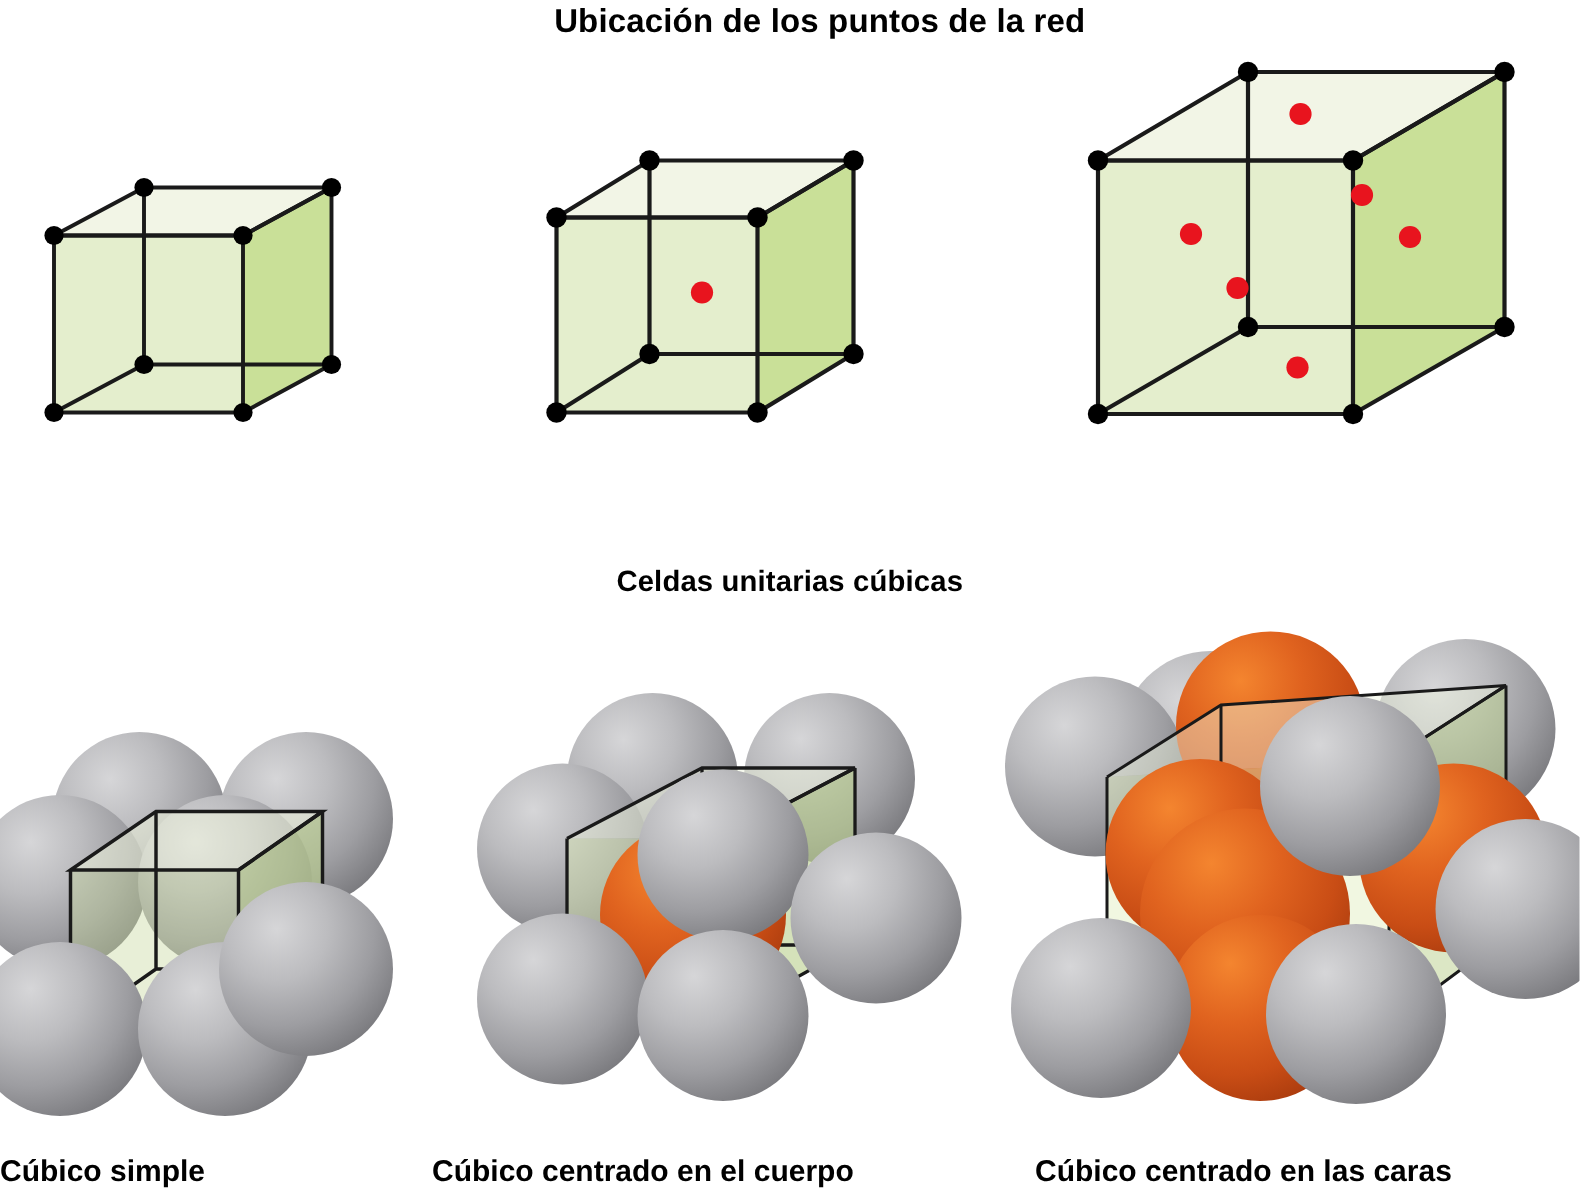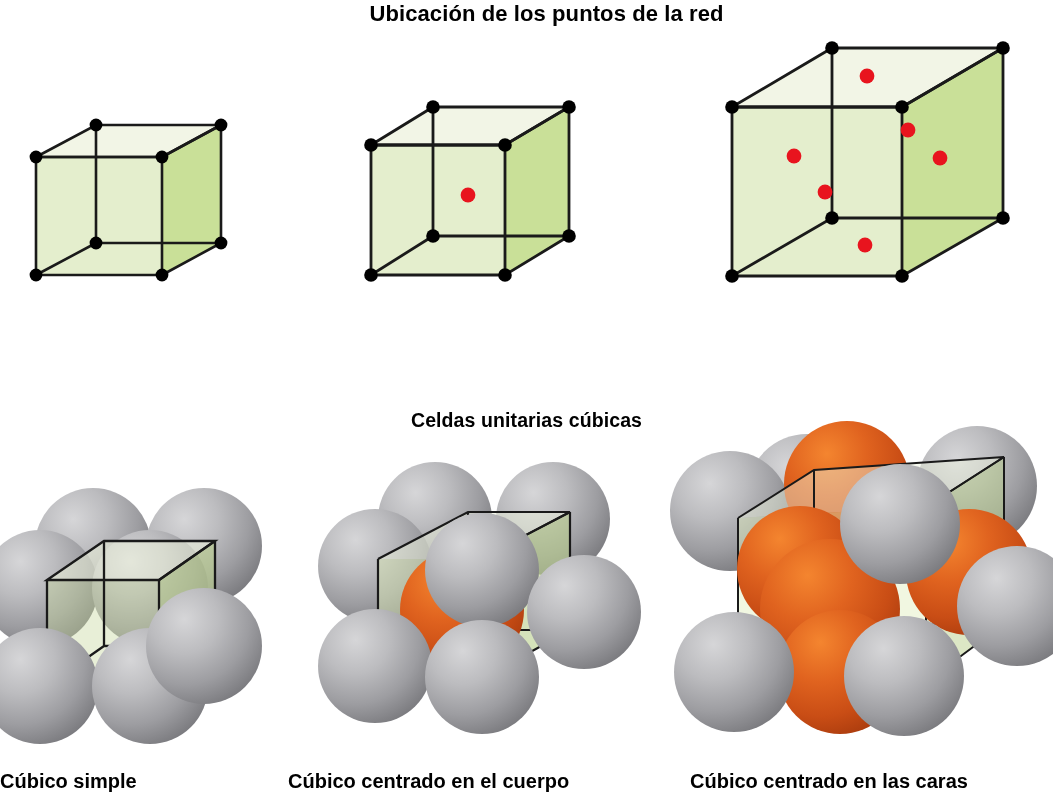--- a/index.html
+++ b/index.html
@@ -8,21 +8,21 @@
     font-family:"Liberation Sans","DejaVu Sans",sans-serif;
     color:#000000;
   }
   .stage{position:absolute;inset:0;}
 
   .heading{
     position:absolute;left:0;width:1053px;text-align:center;
     font-weight:bold;color:#000;letter-spacing:.1px;
   }
   #title-lattice{top:1px;font-size:22px;margin-left:20px;}
-  #title-cells{top:377px;font-size:19.5px;margin-top:32px;}
+  #title-cells{top:377px;font-size:19.5px;}
 
   .caption{
     position:absolute;text-align:left;font-weight:bold;font-size:20px;
     color:#000;white-space:nowrap;top:770px;
   }
   #cap-sc{left:0;width:270px;}
   #cap-bcc{left:288px;width:390px;}
   #cap-fcc{left:690px;width:363px;}
 
   .fig{position:absolute;}

